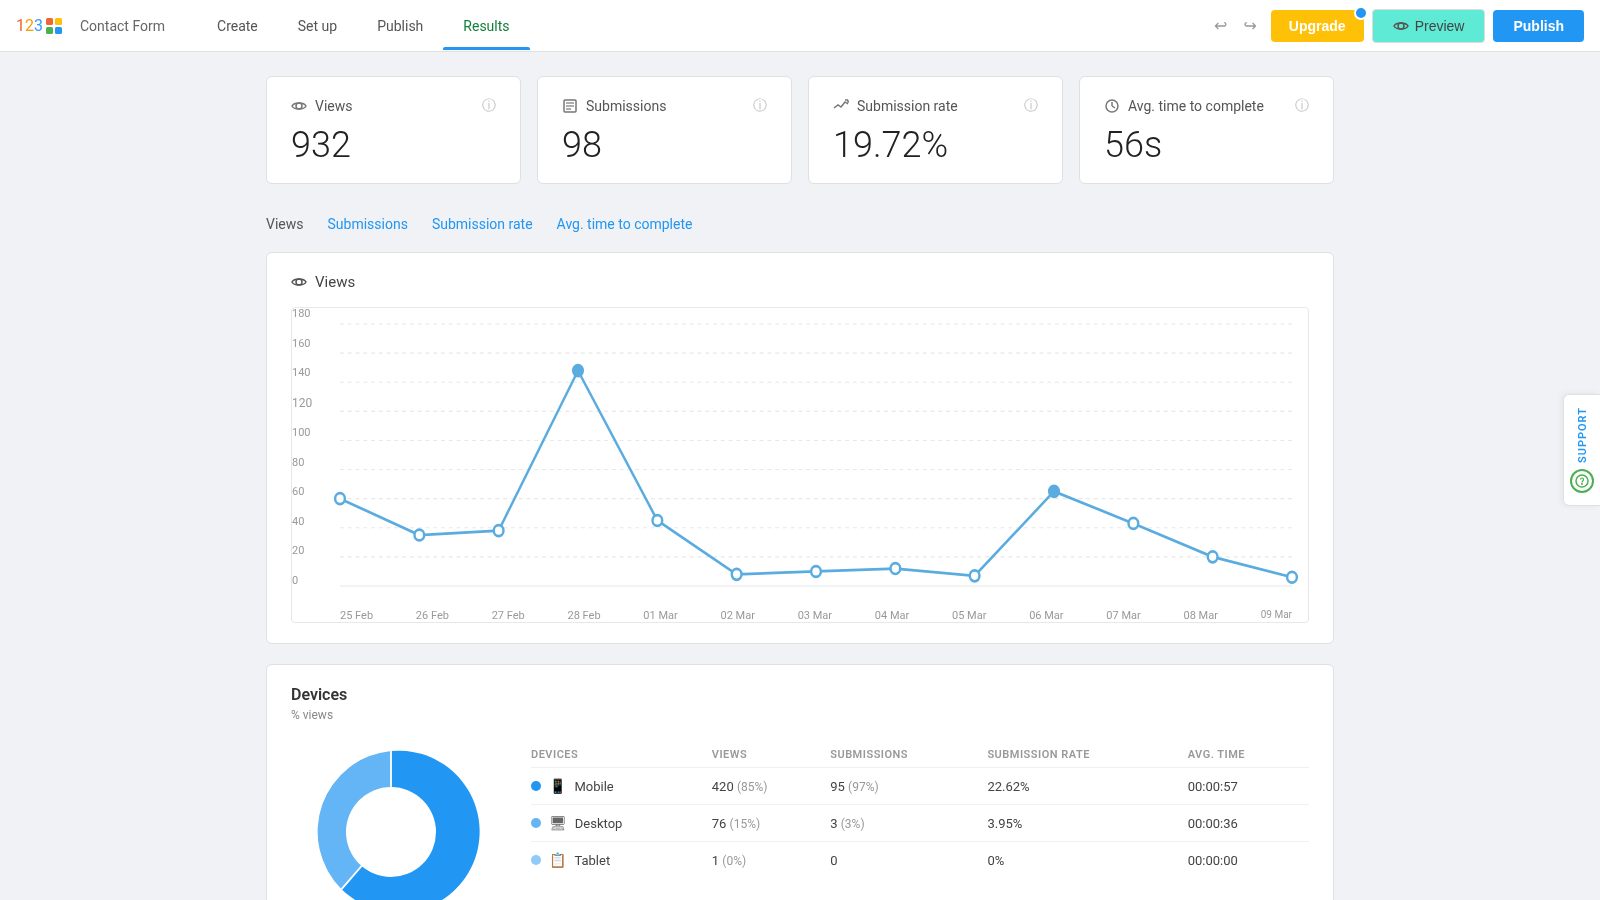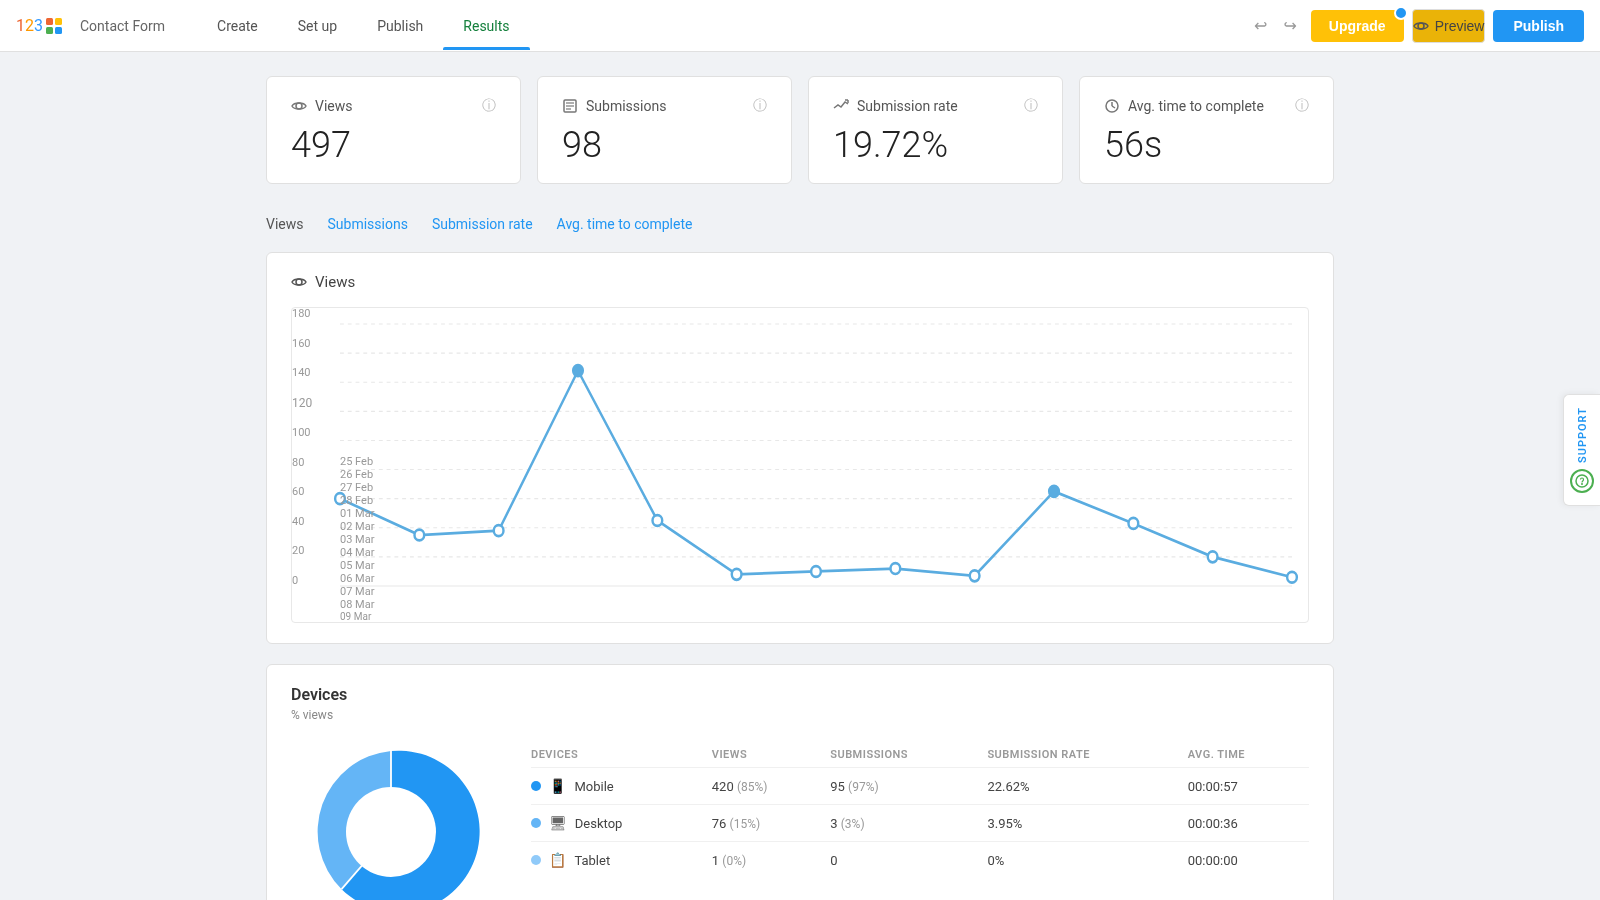--- a/index.html
+++ b/index.html
@@ -92,23 +92,23 @@
       position: absolute;
       top: -4px;
       right: -4px;
       width: 10px;
       height: 10px;
       background: #2196f3;
       border-radius: 50%;
       border: 2px solid #fff;
     }
     .btn-preview {
-      background: #eab308;
+      background: #5eead4;
       border: 1px solid #ddd;
-      padding: 8px 0;
+      padding: 8px 20px;
       border-radius: 4px;
       font-size: 14px;
       cursor: pointer;
       display: flex;
       align-items: center;
       gap: 6px;
       color: #444;
     }
     .btn-publish {
       background: #2196f3;
@@ -363,21 +363,21 @@
       <div class="stat-card-header">
         <div class="stat-label">
           <svg width="16" height="16" viewBox="0 0 16 16">
             <circle cx="8" cy="8" r="3" fill="none" stroke="#777" stroke-width="1.5"></circle>
             <path d="M1 8 C3 4, 13 4, 15 8 C13 12, 3 12, 1 8Z" fill="none" stroke="#777" stroke-width="1.5"></path>
           </svg>
           <span>Views</span>
         </div>
         <span class="info-icon">ⓘ</span>
       </div>
-      <div class="stat-value">497</div>
+      <div class="stat-value">932</div>
     </div>
 
     <div class="stat-card">
       <div class="stat-card-header">
         <div class="stat-label">
           <svg width="16" height="16" viewBox="0 0 16 16">
             <rect x="2" y="2" width="12" height="12" rx="1" fill="none" stroke="#777" stroke-width="1.5"></rect>
             <line x1="4" y1="5" x2="12" y2="5" stroke="#777" stroke-width="1.2"></line>
             <line x1="4" y1="8" x2="12" y2="8" stroke="#777" stroke-width="1.2"></line>
             <line x1="4" y1="11" x2="9" y2="11" stroke="#777" stroke-width="1.2"></line>
@@ -475,21 +475,21 @@
         <span style="font-size:12px;color:#999;line-height:1;">120</span>
         <span style="font-size:11px;color:#999;line-height:1;">100</span>
         <span style="font-size:11px;color:#999;line-height:1;">80</span>
         <span style="font-size:11px;color:#999;line-height:1;">60</span>
         <span style="font-size:11px;color:#999;line-height:1;">40</span>
         <span style="font-size:11px;color:#999;line-height:1;">20</span>
         <span style="font-size:11px;color:#999;line-height:1;">0</span>
       </div>
 
       
-      <div style="position:absolute;bottom:0;left:48px;right:16px;display:flex;justify-content:space-between;pointer-events:none;flex-direction:column;">
+      <div style="position:absolute;bottom:0;left:48px;right:16px;display:flex;justify-content:space-between;pointer-events:none;">
         <span style="font-size:11px;color:#999;">25 Feb</span>
         <span style="font-size:11px;color:#999;">26 Feb</span>
         <span style="font-size:11px;color:#999;">27 Feb</span>
         <span style="font-size:11px;color:#999;">28 Feb</span>
         <span style="font-size:11px;color:#999;">01 Mar</span>
         <span style="font-size:11px;color:#999;">02 Mar</span>
         <span style="font-size:11px;color:#999;">03 Mar</span>
         <span style="font-size:11px;color:#999;">04 Mar</span>
         <span style="font-size:11px;color:#999;">05 Mar</span>
         <span style="font-size:11px;color:#999;">06 Mar</span>

